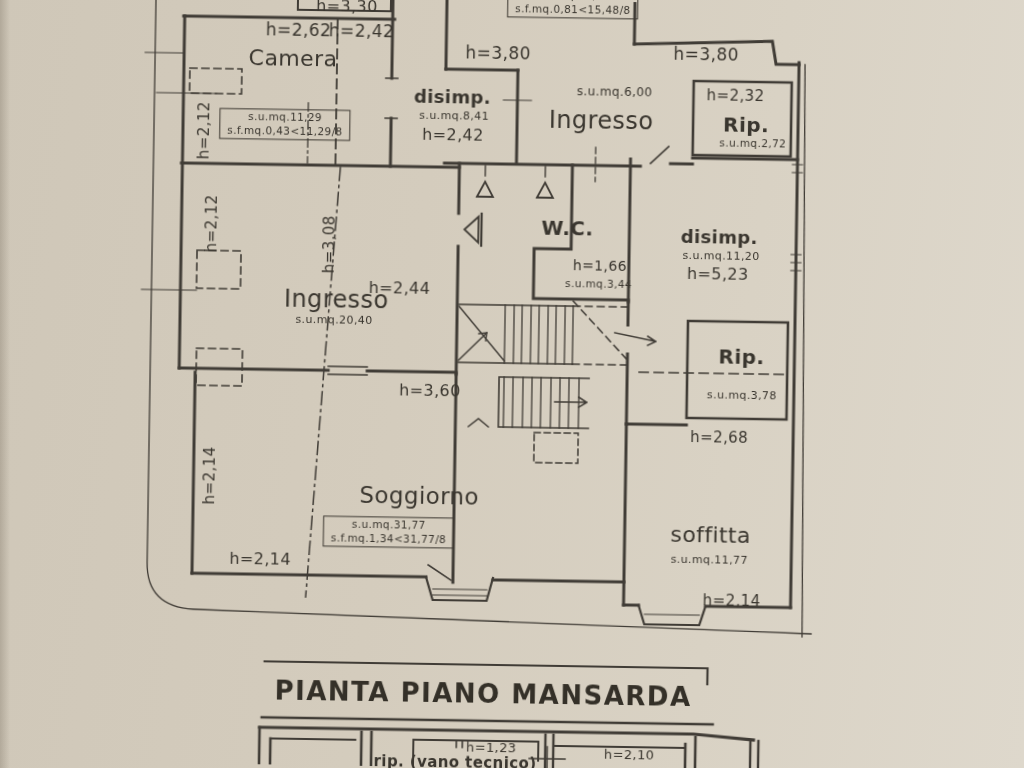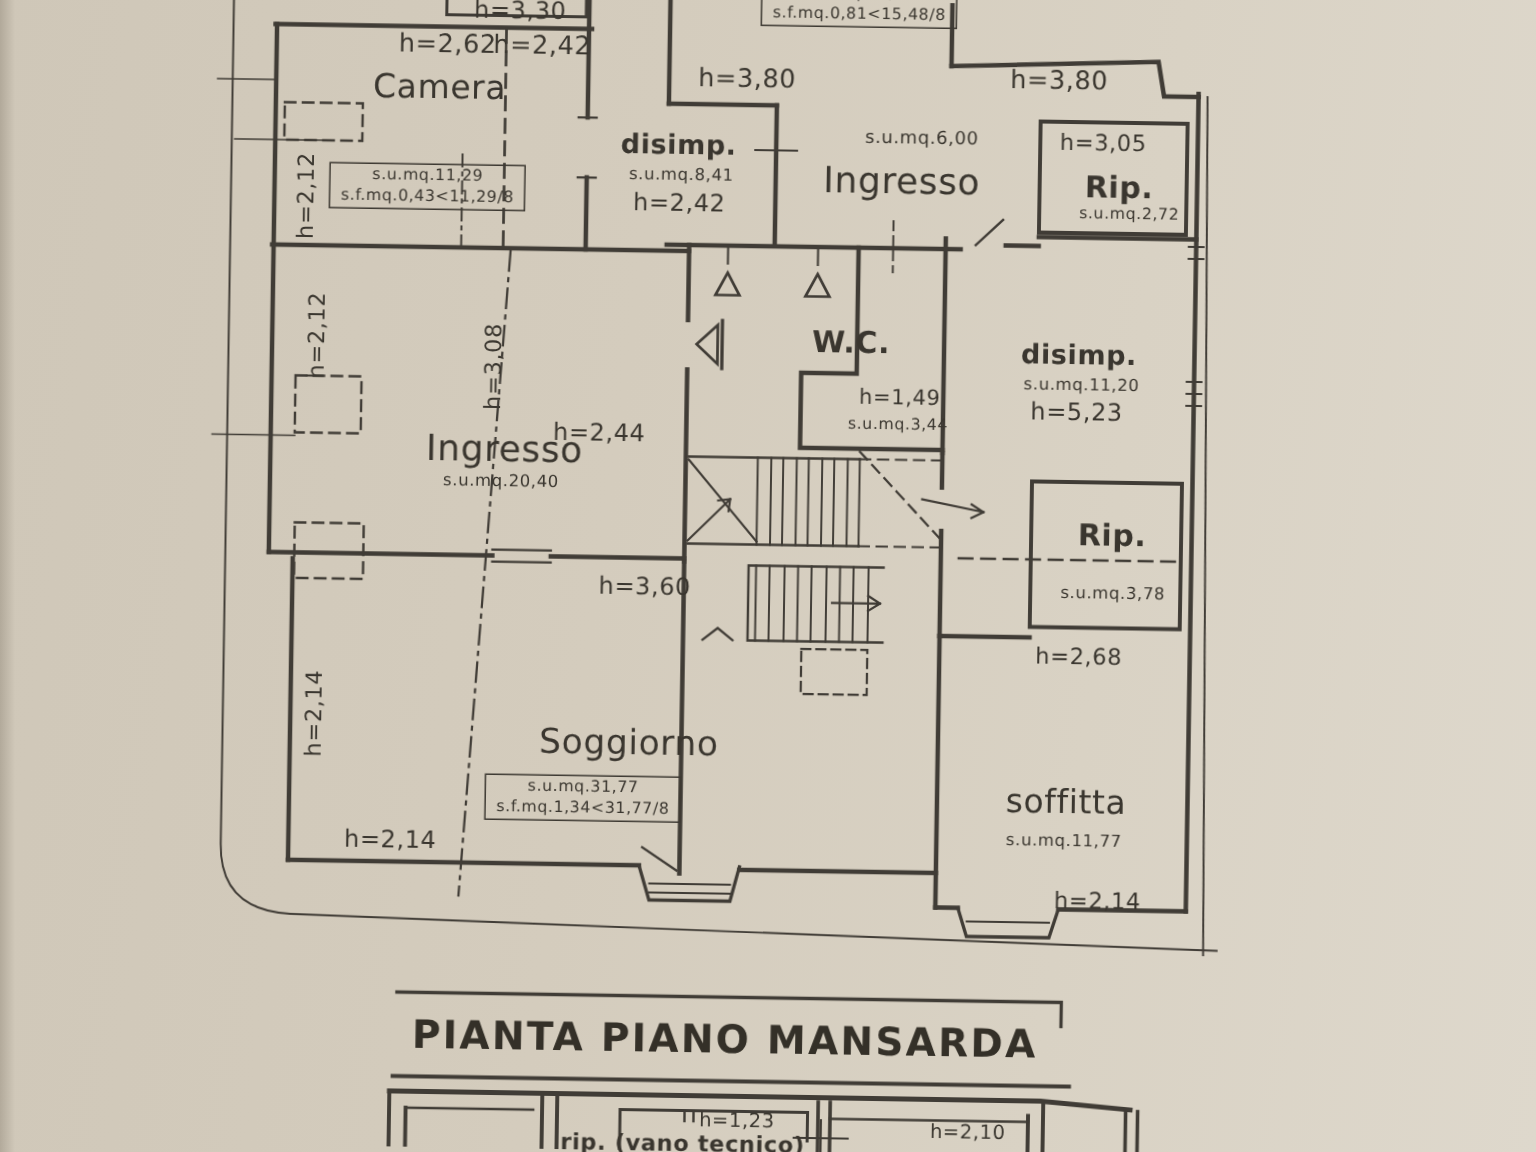--- a/index.html
+++ b/index.html
@@ -149,26 +149,26 @@
     <div class="lbl fs17" style="left:494px;top:53px">h=3,80</div>
     <div class="lbl fs17" style="left:702px;top:51px">h=3,80</div>
 
     <div class="lbl fs18 b" style="left:449px;top:98px">disimp.</div>
     <div class="lbl fs11" style="left:451px;top:117px">s.u.mq.8,41</div>
     <div class="lbl fs16" style="left:450px;top:136px">h=2,42</div>
 
     <div class="lbl fs12" style="left:611px;top:90px">s.u.mq.6,00</div>
     <div class="lbl fs24" style="left:598px;top:119px">Ingresso</div>
 
-    <div class="lbl fs15" style="left:732px;top:92px">h=3,05</div>
+    <div class="lbl fs15" style="left:732px;top:92px">h=2,32</div>
     <div class="lbl fs20 b" style="left:743px;top:121px">Rip.</div>
     <div class="lbl fs10" style="left:750px;top:139px">s.u.mq.2,72</div>
 
     <div class="lbl fs20 b" style="left:566px;top:227px">W.C.</div>
-    <div class="lbl fs14" style="left:599px;top:264px">h=1,49</div>
+    <div class="lbl fs14" style="left:599px;top:264px">h=1,66</div>
     <div class="lbl fs10" style="left:598px;top:282px">s.u.mq.3,44</div>
 
     <div class="lbl fs18 b" style="left:718px;top:234px">disimp.</div>
     <div class="lbl fs11" style="left:720px;top:253px">s.u.mq.11,20</div>
     <div class="lbl fs16" style="left:717px;top:271px">h=5,23</div>
 
     <div class="lbl v fs15" style="left:210px;top:228px">h=2,12</div>
     <div class="lbl v fs15" style="left:328px;top:247px">h=3,08</div>
     <div class="lbl fs16" style="left:399px;top:290px">h=2,44</div>
     <div class="lbl fs24" style="left:336px;top:302px">Ingresso</div>
@@ -189,16 +189,16 @@
     <div class="lbl fs16" style="left:264px;top:563px">h=2,14</div>
 
     <div class="lbl fs22" style="left:714px;top:532px">soffitta</div>
     <div class="lbl fs11" style="left:713px;top:557px">s.u.mq.11,77</div>
     <div class="lbl fs15" style="left:736px;top:597px">h=2,14</div>
 
     <div class="lbl title" style="left:489px;top:694px">PIANTA PIANO MANSARDA</div>
 
     <div class="lbl fs15 b" style="left:462px;top:763px">rip. (vano tecnico)</div>
     <div class="lbl fs13" style="left:498px;top:748px">h=1,23</div>
-    <div class="lbl fs13" style="left:652px;top:753px">h=2,10</div>
+    <div class="lbl fs13" style="left:636px;top:753px">h=2,10</div>
 
   </div>
 </div>
 
 </body></html>

